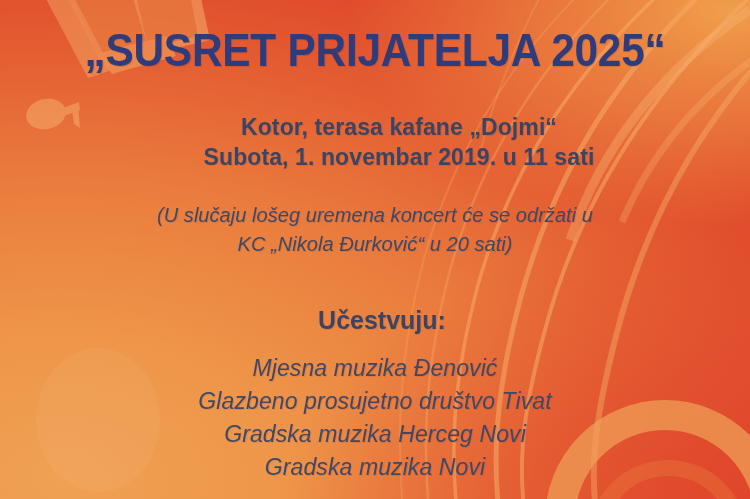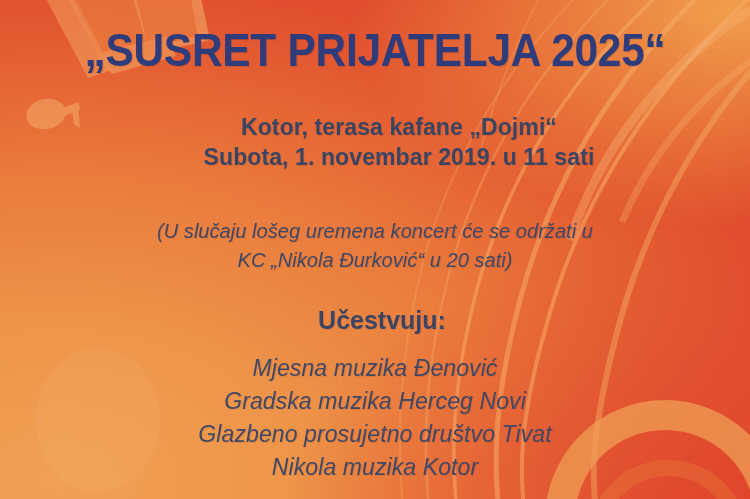--- a/index.html
+++ b/index.html
@@ -103,21 +103,20 @@
     position: absolute;
     top: 201px;
     left: 0;
     right: 0;
     color: #3f4866;
     font-style: italic;
     font-size: 20px;
     line-height: 29px;
     letter-spacing: 0.05px;
     text-shadow: 1px 1px 0 rgba(120,40,20,0.12);
-    margin-top: 16px;
   }
   .note-block .line { display: block; }
 
   .participants-heading {
     position: absolute;
     top: 305px;
     left: 14px;
     right: 0;
     color: #3a4564;
     font-weight: 700;
@@ -209,19 +208,19 @@
 
     <div class="note-block">
       <span class="line">(U slučaju lošeg uremena koncert će se održati u</span>
       <span class="line">KC „Nikola Đurković“ u 20 sati)</span>
     </div>
 
     <h2 class="participants-heading">Učestvuju:</h2>
 
     <ul class="participants-list">
       <li>Mjesna muzika Đenović</li>
+      <li>Glazbeno prosujetno društvo Tivat</li>
       <li>Gradska muzika Herceg Novi</li>
-      <li>Glazbeno prosujetno društvo Tivat</li>
-      <li>Nikola muzika Kotor</li>
+      <li>Gradska muzika Novi</li>
     </ul>
 
   </div>
 </div>
 
 </body></html>

